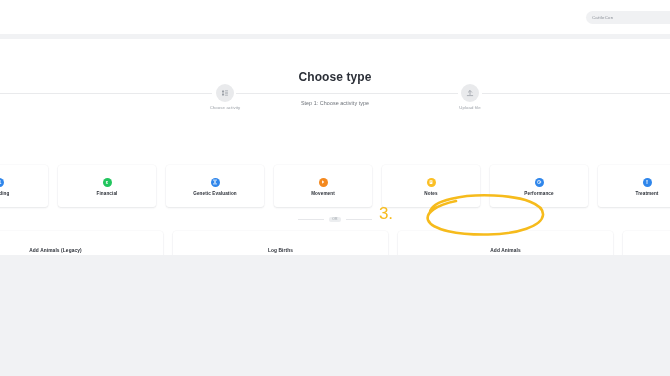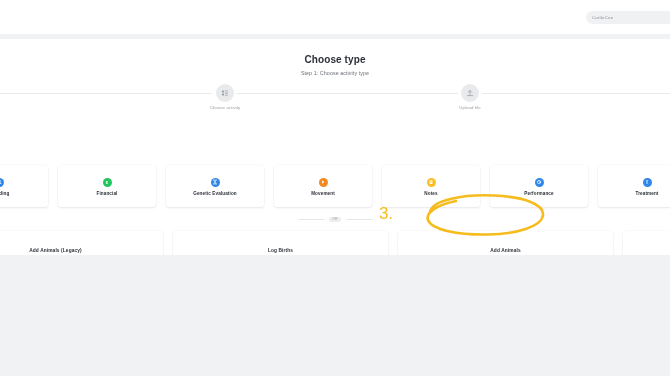--- a/index.html
+++ b/index.html
@@ -70,22 +70,22 @@
   }
 
   
   .heading {
     position: absolute;
     top: 15px; left: 0;
     width: 670px;
     text-align: center;
   }
   .heading h1 {
-    margin: 0;
-    font-size: 10px;
+    margin: 16px;
+    font-size: 12px;
     font-weight: bold;
     color: #2c3038;
     letter-spacing: 0.1px;
   }
   .heading .sub {
     margin-top: 5px;
     font-size: 5.4px;
     color: #6d7279;
     letter-spacing: 0.05px;
   }

